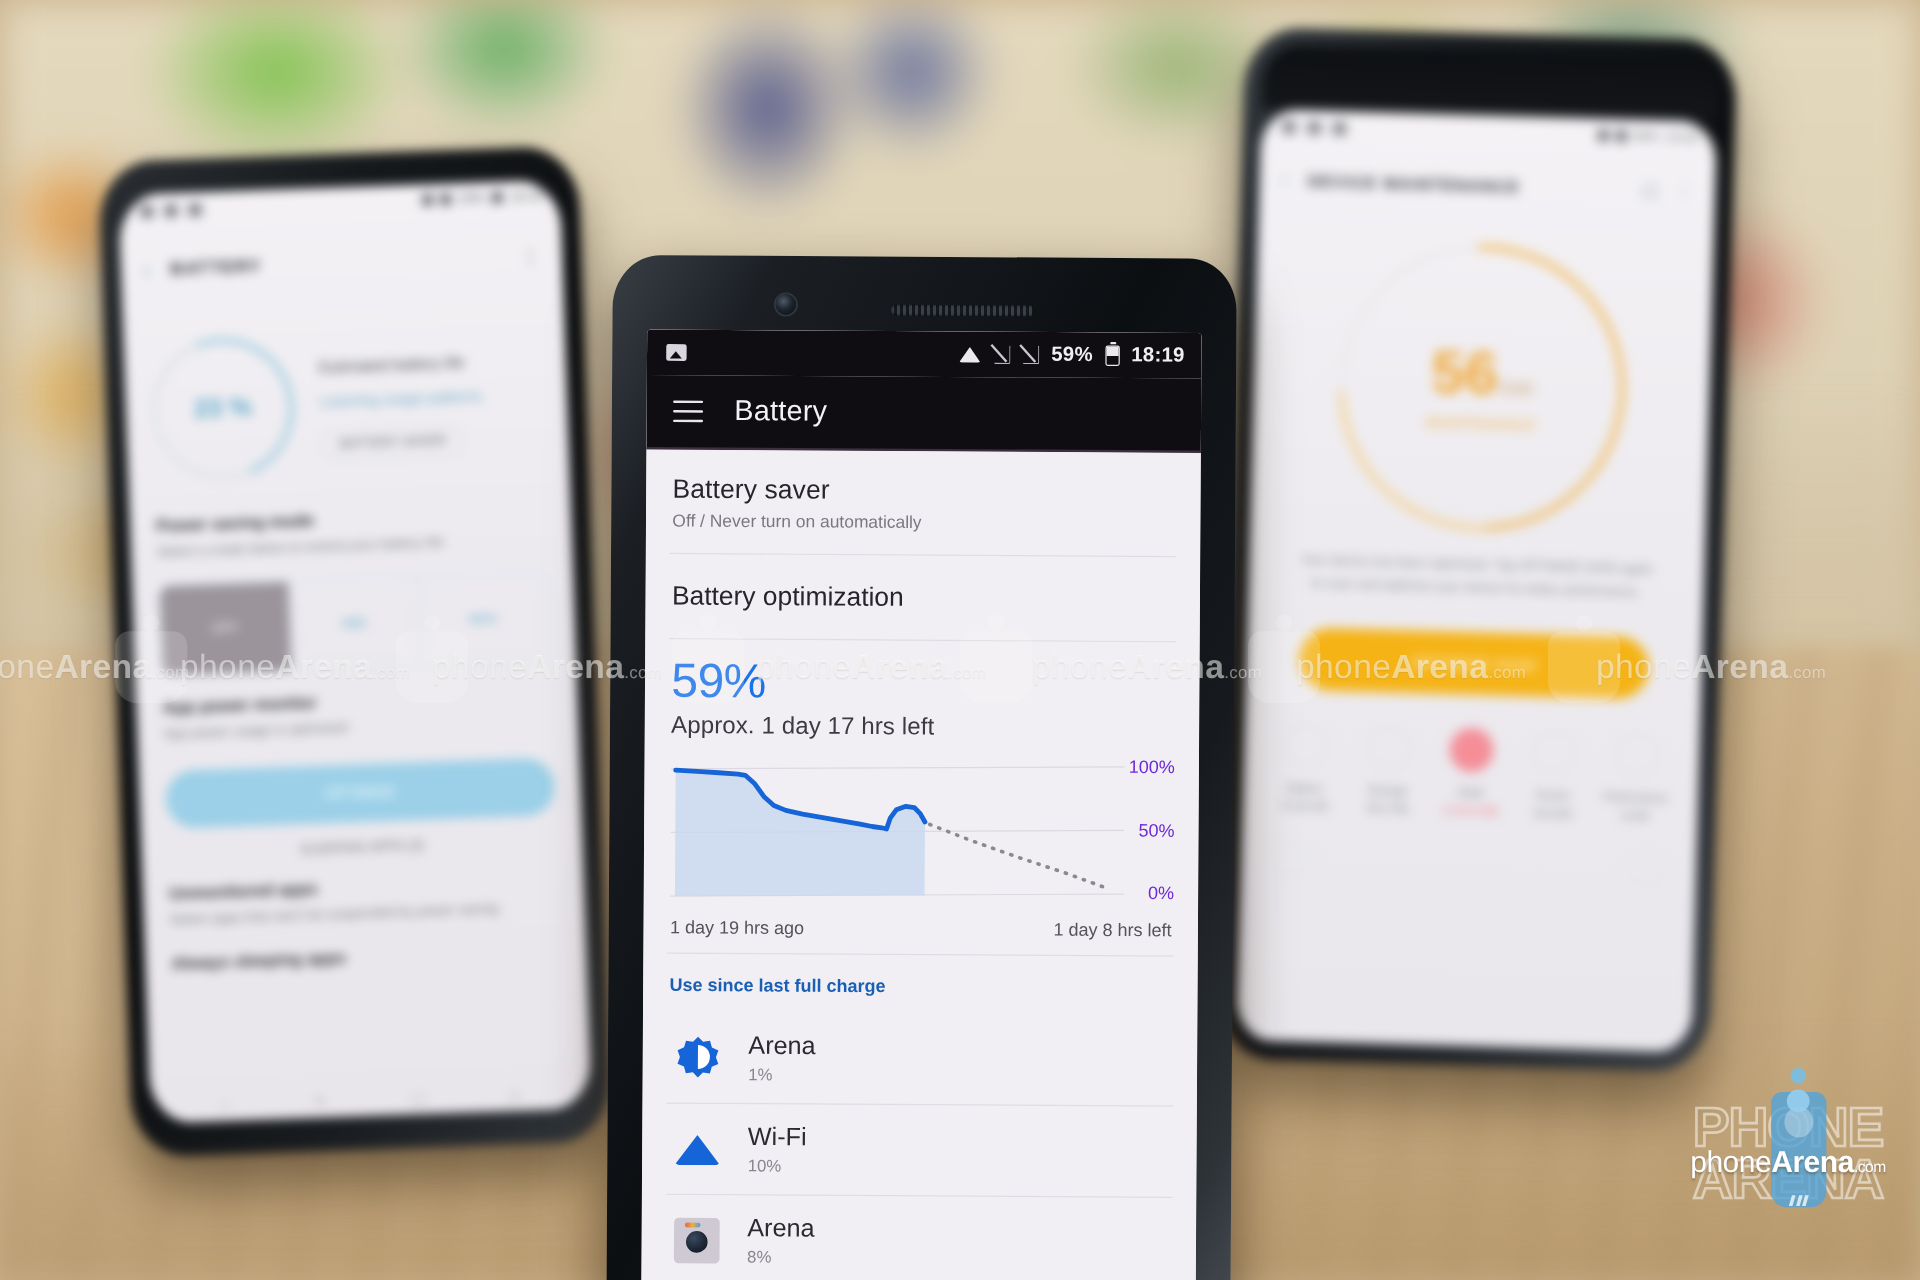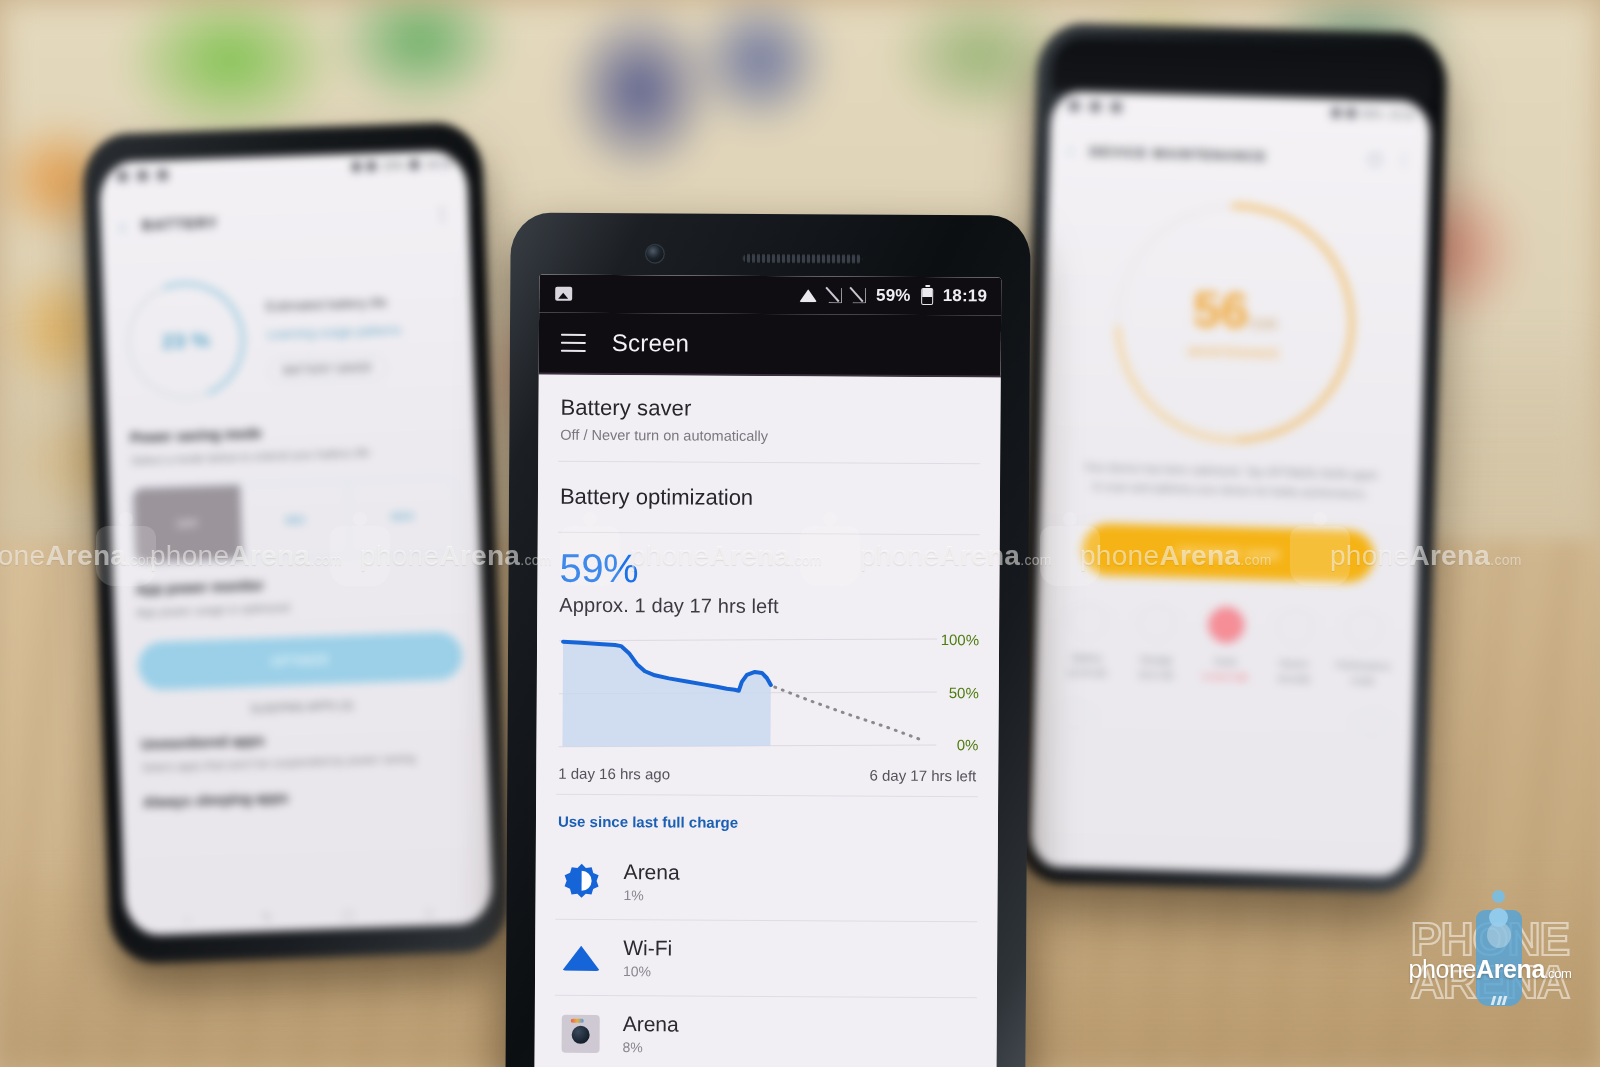--- a/index.html
+++ b/index.html
@@ -216,21 +216,21 @@
   .pref2 { padding:22px 22px 22px 22px;}
   .pref2-t { font-size:22px; color:#27242b;}
 
   .graph-block { padding:14px 22px 0 22px; position:relative;}
   .pct { font-size:40px; color:#1a73e8; font-weight:400; line-height:1.05; letter-spacing:-.5px;}
   .approx { font-size:20px; color:#3d3a42; margin-top:5px; letter-spacing:.1px;}
 
   .chart-area { position:relative; height:122px; margin-top:14px; }
   .chart-svg { position:absolute; left:0; top:0; }
   .ylabels { position:absolute; right:-2px; top:0; height:122px; width:56px; }
-  .ylabels span { position:absolute; right:0; font-size:15px; color:#4d7c0f;margin-left:19px;}
+  .ylabels span { position:absolute; right:0; font-size:15px; color:#6d28d9;margin-left:19px;}
   .xrow { display:flex; justify-content:space-between; padding:12px 0 0 0; font-size:15px; color:#55525b;}
   .uselink { padding:18px 22px 14px 22px; font-size:15px; color:#1a5fb4; font-weight:700;}
 
   .applist { }
   .approw { display:flex; align-items:center; gap:22px; padding:16px 22px 16px 26px;}
   .ic-wrap { width:40px; height:40px; display:flex; align-items:center; justify-content:center; flex:none;}
   .app-name { font-size:21px; color:#2c2930;}
   .app-pct { font-size:14px; color:#8a868f; margin-top:3px;}
   .ic-wifi { width:38px;height:26px; position:relative;}
   .ic-wifi i { position:absolute; left:0; bottom:0; width:0;height:0;
@@ -451,21 +451,21 @@
           <span>18:19</span>
         </div>
       </div>
 
       <div class="c-appbar">
         <div class="hamb">
             <i></i>
             <i></i>
             <i></i>
           </div>
-        <div class="c-title">Screen</div>
+        <div class="c-title">Battery</div>
       </div>
 
       <div class="c-content">
 
         <div class="pref">
           <div class="pref-t">Battery saver</div>
           <div class="pref-s">Off / Never turn on automatically</div>
         </div>
         <div class="row-sep"></div>
 
@@ -488,22 +488,22 @@
               <path d="M216,55 L250,68 L290,82 L330,95 L366,108" fill="none" stroke="#8c888f" stroke-width="3" stroke-linecap="round" stroke-dasharray="1 7"></path>
             </svg>
             <div class="ylabels">
               <span style="top:-2px;">100%</span>
               <span style="top:51px;">50%</span>
               <span style="top:103px;">0%</span>
             </div>
           </div>
 
           <div class="xrow">
-            <span>1 day 16 hrs ago</span>
-            <span>6 day 17 hrs left</span>
+            <span>1 day 19 hrs ago</span>
+            <span>1 day 8 hrs left</span>
           </div>
         </div>
         <div class="row-sep" style="margin-top:12px;"></div>
 
         <div class="uselink">Use since last full charge</div>
 
         <div class="applist">
 
           <div class="approw">
             <div class="ic-wrap">

